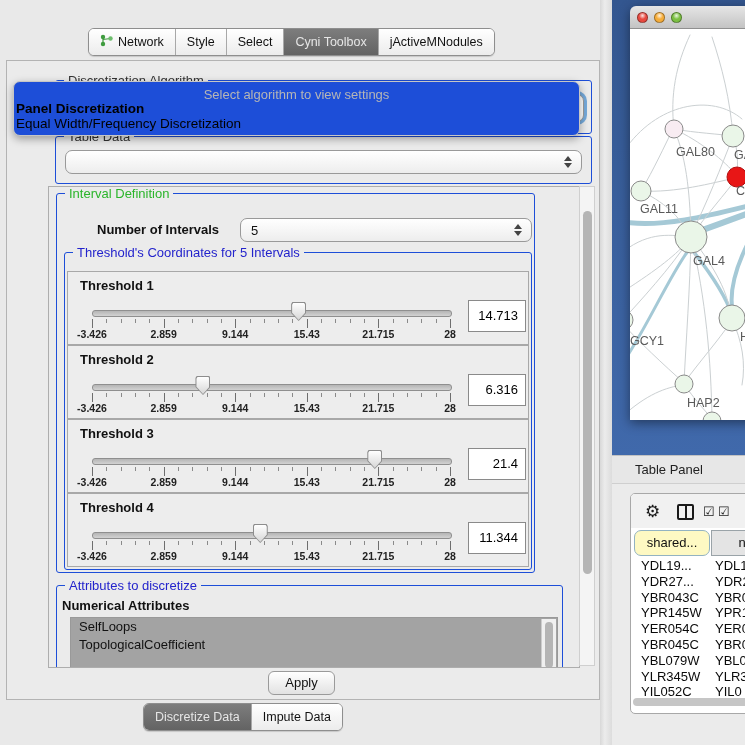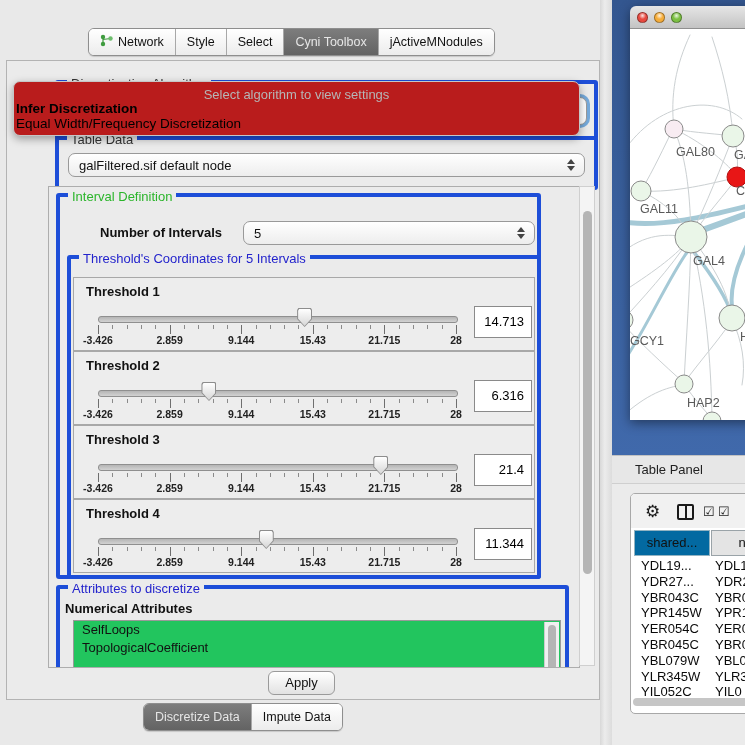--- a/index.html
+++ b/index.html
@@ -15,30 +15,30 @@
   .seg-bar{height:26px;display:flex;border:1px solid #8e8e8e;border-radius:6px;overflow:hidden;
            background:#fff;box-shadow:0 1px 1px rgba(0,0,0,.15);}
   .seg{display:flex;align-items:center;gap:5px;padding:0 11px;font-size:12.5px;color:#111;
        background:linear-gradient(#ffffff,#ececec);border-left:1px solid #a8a8a8;cursor:default;}
   .seg:first-child{border-left:none;}
   .seg.sel{background:linear-gradient(#7d7d7d,#636363);color:#e6e6e6;}
   #top-tabs{left:88px;top:28px;}
   #bottom-tabs{left:143px;top:703px;}
   #content-frame{left:6px;top:60px;width:592px;height:638px;border:1px solid #b3b3b3;background:#ebebeb;}
   
-  .grp{border:4px solid #1d4ed8;border-radius:3px;}
+  .grp{border:1px solid #1d4ed8;border-radius:3px;}
   .grp-title{position:absolute;top:-8px;left:8px;background:#ebebeb;padding:0 4px;font-size:13px;color:#333;}
   .grp-title.green{color:#2bb52b;}
   .grp-title.blue{color:#2323cc;}
   
   #alg-group{left:55px;top:80px;width:535px;height:52px;}
   #alg-combo{left:8px;top:13px;width:518px;height:26px;background:#fff;border:1px solid #9a9a9a;
              border-radius:7px;box-shadow:0 0 0 3px rgba(96,158,215,.85);}
   
-  #algorithm-popup{left:13px;top:81px;width:565px;height:53px;background:#b91c1c;border:1px solid #c6c6c6;
+  #algorithm-popup{left:13px;top:81px;width:565px;height:53px;background:#1d4ed8;border:1px solid #c6c6c6;
                    border-radius:7px;box-shadow:0 3px 9px rgba(0,0,0,.35);z-index:40;}
   #popup-placeholder{position:absolute;top:5px;left:0;width:100%;text-align:center;color:#b6b6b6;font-size:13px;}
   .pp-item{position:absolute;left:2px;font-size:13.5px;color:#000;white-space:nowrap;cursor:default;}
   .pp-item.bold{font-weight:700;}
   
   #td-group{left:55px;top:136px;width:535px;height:46px;}
   .combo{background:linear-gradient(#ffffff,#ededed);border:1px solid #999;border-radius:7px;
          font-size:13px;color:#111;display:flex;align-items:center;padding-left:10px;box-sizing:border-box;}
   .stepper{position:absolute;right:9px;top:50%;transform:translateY(-50%);width:8px;height:12px;}
   .stepper b{position:absolute;left:0;width:0;height:0;border-left:4px solid transparent;border-right:4px solid transparent;}
@@ -64,21 +64,21 @@
   .thr-ticks{position:absolute;left:24px;top:47px;width:359px;height:10px;}
   .tick{position:absolute;top:0;width:1px;background:#8a8a8a;height:4px;}
   .tick.major{height:9px;background:#6e6e6e;}
   .thr-labels{position:absolute;left:24px;top:56px;width:359px;height:12px;}
   .thr-labels span{position:absolute;width:60px;margin-left:-30px;text-align:center;font-size:10.5px;font-weight:700;color:#222;}
   .thr-value{position:absolute;left:400px;top:28px;width:58px;height:32px;background:#fff;border:1px solid #8a8a8a;
              box-sizing:border-box;font-size:13px;color:#000;text-align:right;line-height:30px;padding-right:7px;}
   
   #attr-group{left:7px;top:398px;width:505px;height:110px;}
   #attr-sub{left:5px;top:12px;font-size:13px;font-weight:700;color:#111;}
-  #attr-list{position:absolute;left:13px;top:31px;width:488px;height:78px;background:#22c55e;border:1px solid #999;box-sizing:border-box;}
+  #attr-list{position:absolute;left:13px;top:31px;width:488px;height:78px;background:#a3a3a3;border:1px solid #999;box-sizing:border-box;}
   .attr-item{font-size:13px;color:#111;line-height:18px;padding-left:8px;white-space:nowrap;}
   #attr-scroll{position:absolute;right:1px;top:1px;width:14px;height:74px;background:#f0f0f0;border-left:1px solid #ccc;}
   #attr-thumb{position:absolute;left:2.5px;top:3px;width:8px;height:46px;border-radius:4px;background:#b5b5b5;}
   
   #apply-button{left:268px;top:671px;width:65px;height:22px;border:1px solid #9a9a9a;border-radius:6px;
                 background:linear-gradient(#ffffff,#e2e2e2);font-size:13px;color:#111;text-align:center;line-height:21px;}
   
   #divider{left:600px;top:0;width:12px;height:745px;background:linear-gradient(90deg,#d8d8d8,#ececec 40%,#dcdcdc);}
   #desktop{left:612px;top:0;width:133px;height:455px;background:linear-gradient(#33568f,#4069ab);}
   #net-window{left:630px;top:6px;width:130px;height:414px;border-radius:6px 6px 0 0;overflow:hidden;
@@ -95,21 +95,21 @@
   #table-box{position:absolute;left:18px;top:9px;width:130px;height:219px;background:#fff;border:1px solid #a8a8a8;
              border-radius:5px;overflow:hidden;}
   #tb-toolbar{position:absolute;left:0;top:0;width:100%;height:34px;background:#f1f1f1;}
   .tb-ico{position:absolute;top:7px;font-size:17px;color:#1a1a1a;}
   .tb-ico.check{font-size:13px;top:10px;}
   .tb-ico.cols{width:13px;height:12px;border:2px solid #1a1a1a;border-radius:2px;top:10px;}
   .tb-ico.cols:after{content:"";position:absolute;left:5.5px;top:0;width:2px;height:12px;background:#1a1a1a;}
   #t-header{position:absolute;left:0;top:36px;width:200px;height:26px;}
   .t-hcell{position:absolute;top:0;height:26px;border:1px solid #9aa3a8;box-sizing:border-box;background:#e4e4e4;
            font-size:13px;color:#111;text-align:center;line-height:24px;}
-  .t-hcell.sel{background:#0369a1;border-color:#93b3c2;}
+  .t-hcell.sel{background:#fef9c3;border-color:#93b3c2;border-radius:7px;}
   #t-rows{position:absolute;left:0;top:64px;width:200px;}
   .t-row{height:15.8px;position:relative;}
   .t-row span{position:absolute;font-size:13px;color:#0a0a0a;white-space:nowrap;}
   .t-c1{left:10px;} .t-c2{left:84px;}
   #hscroll{position:absolute;left:2px;top:204px;width:120px;height:8px;border-radius:4px;background:#c6c6c6;}
   svg text{font-family:"Liberation Sans",sans-serif;}
 </style>
 </head>
 <body>
 
@@ -141,29 +141,28 @@
   <div id="content-frame" class="abs"></div>
 
   <div id="alg-group" class="abs grp">
     <span class="grp-title">Discretization Algorithm</span>
     <div id="alg-combo" class="abs"></div>
   </div>
 
   <div id="algorithm-popup" class="abs">
     <div id="popup-placeholder">Select algorithm to view settings</div>
     <div id="popup-items">
-        <div class="pp-item bold" style="top: 19px;">Infer Discretization</div>
+        <div class="pp-item bold" style="top: 19px;">Panel Discretization</div>
         <div class="pp-item" style="top: 34px;">Equal Width/Frequency Discretization</div>
       </div>
   </div>
 
   <div id="td-group" class="abs grp">
     <span class="grp-title">Table Data</span>
     <div id="td-combo" class="combo">
-      <span>galFiltered.sif default node</span>
       <span class="stepper">
           <b class="up"></b>
           <b class="dn"></b>
         </span>
     </div>
   </div>
 
   <div id="viewport" class="abs">
     <div id="interval-group" class="abs grp">
       <span class="grp-title green">Interval Definition</span>

